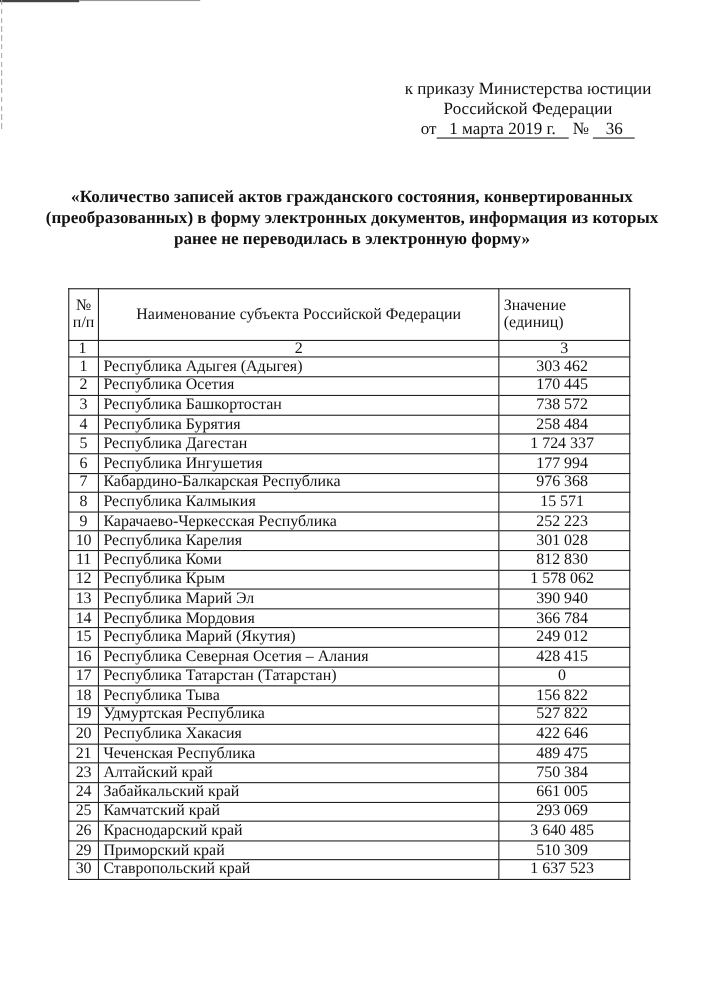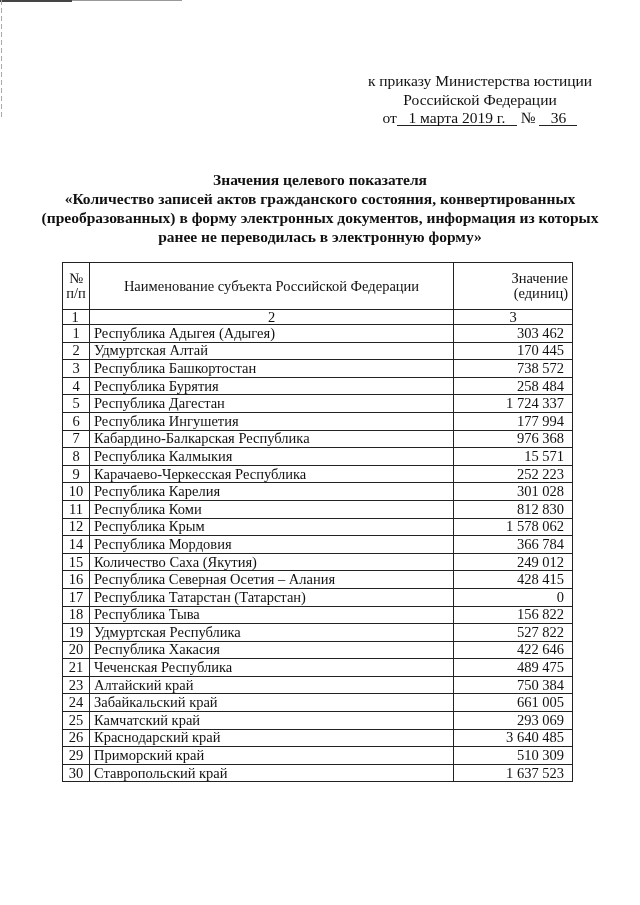--- a/index.html
+++ b/index.html
@@ -15,44 +15,43 @@
   .date-line { display:block; position:relative; }
   .uline { display:inline-block; border-bottom:1px solid #222; line-height:15px; }
   .title-block { position:absolute; left:40px; top:170px; width:560px; text-align:center;
                  font-weight:bold; font-size:15.5px; line-height:19px; }
   table { position:absolute; left:62px; top:262px; border-collapse:collapse; width:511px;
           font-size:14.5px; }
   td, th { border:1px solid #222; padding:0 4px; height:16.6px; line-height:15px; font-weight:normal; }
   th { height:46px; }
   .c1 { width:20px; text-align:center; padding:0 2px; }
   .c2 { text-align:left;font-family:Liberation Serif, serif; }
-  .c3 { width:106px; text-align:right; padding-right:8px; }
+  .c3 { width:106px; text-align:center; padding-right:8px; }
   th.c2 { text-align:center; }
-  th.c3 { text-align:right; padding-right:4px; }
+  th.c3 { text-align:left; padding-right:4px; }
   tr.numrow td { text-align:center; height:14px; line-height:13px; padding-right:4px; }
 </style>
 </head>
 <body>
 
 <div class="edge-top"></div>
 <div class="edge-top2"></div>
 <div class="edge-left"></div>
 
 <div class="appendix">
   <span class="line">к приказу Министерства юстиции</span>
   <span class="line">Российской Федерации</span>
   <span class="date-line">
     <span>от</span><span class="uline" style="width:120px">1 марта 2019 г.</span>
     <span>№</span>
     <span class="uline" style="width:38px">36</span>
   </span>
 </div>
 
 <div class="title-block">
-  <div>Значения целевого показателя</div>
   <div>«Количество записей актов гражданского состояния, конвертированных</div>
   <div>(преобразованных) в форму электронных документов, информация из которых</div>
   <div>ранее не переводилась в электронную форму»</div>
 </div>
 
 <table>
   <thead>
     <tr>
       <th class="c1">№<br>п/п</th>
       <th class="c2">Наименование субъекта Российской Федерации</th>
@@ -65,21 +64,21 @@
       <td class="c2">2</td>
       <td class="c3">3</td>
     </tr>
   <tr>
         <td class="c1">1</td>
         <td class="c2">Республика Адыгея (Адыгея)</td>
         <td class="c3">303 462</td>
       </tr>
       <tr>
         <td class="c1">2</td>
-        <td class="c2">Удмуртская Алтай</td>
+        <td class="c2">Республика Осетия</td>
         <td class="c3">170 445</td>
       </tr>
       <tr>
         <td class="c1">3</td>
         <td class="c2">Республика Башкортостан</td>
         <td class="c3">738 572</td>
       </tr>
       <tr>
         <td class="c1">4</td>
         <td class="c2">Республика Бурятия</td>
@@ -119,27 +118,32 @@
         <td class="c1">11</td>
         <td class="c2">Республика Коми</td>
         <td class="c3">812 830</td>
       </tr>
       <tr>
         <td class="c1">12</td>
         <td class="c2">Республика Крым</td>
         <td class="c3">1 578 062</td>
       </tr>
       <tr>
+        <td class="c1">13</td>
+        <td class="c2">Республика Марий Эл</td>
+        <td class="c3">390 940</td>
+      </tr>
+      <tr>
         <td class="c1">14</td>
         <td class="c2">Республика Мордовия</td>
         <td class="c3">366 784</td>
       </tr>
       <tr>
         <td class="c1">15</td>
-        <td class="c2">Количество Саха (Якутия)</td>
+        <td class="c2">Республика Марий (Якутия)</td>
         <td class="c3">249 012</td>
       </tr>
       <tr>
         <td class="c1">16</td>
         <td class="c2">Республика Северная Осетия – Алания</td>
         <td class="c3">428 415</td>
       </tr>
       <tr>
         <td class="c1">17</td>
         <td class="c2">Республика Татарстан (Татарстан)</td>

